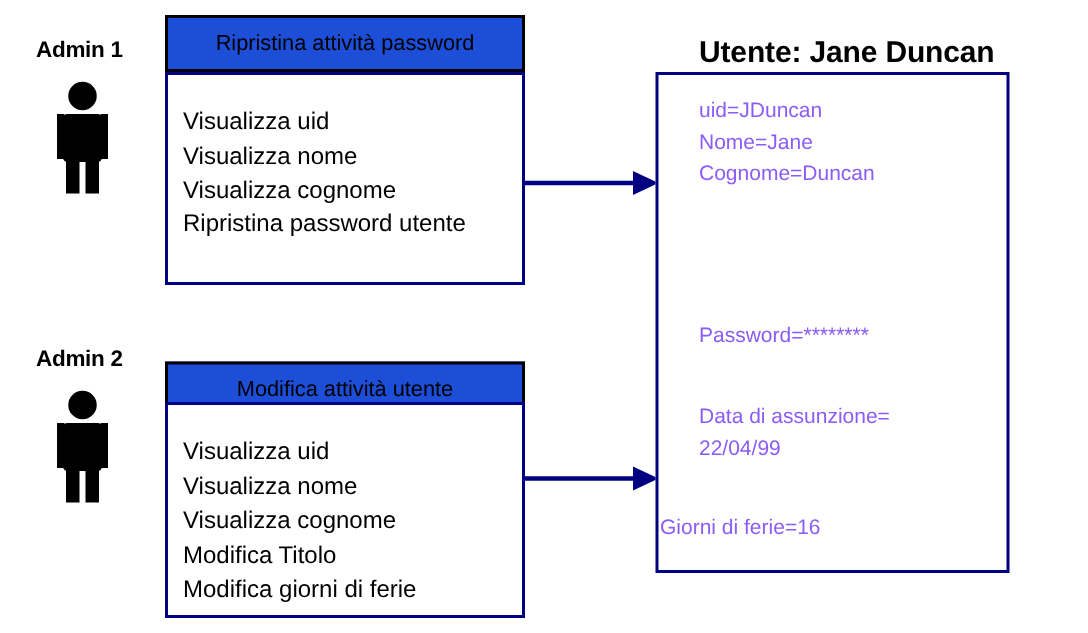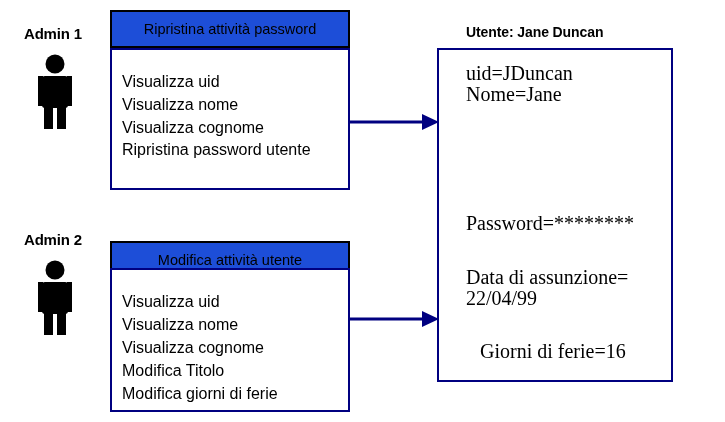--- a/index.html
+++ b/index.html
@@ -65,38 +65,37 @@
   }
   .uc-line.wrapped {
     white-space: normal;
     line-height: 21px;
     width: 205px;
   }
 
   
   .panel-title {
     position: absolute;
-    font-size: 14px;
+    font-size: 20px;
     font-weight: bold;
     white-space: nowrap;
     letter-spacing: -0.1px;
   }
   .panel-box {
     position: absolute;
     box-sizing: border-box;
     border: 2px solid #000080;
     background: #ffffff;
   }
   .panel-line {
     position: absolute;
-    font-size: 20px;
+    font-size: 14px;
     line-height: 21px;
-    color: #000000;
+    color: #8b5cf6;
     white-space: nowrap;
-    font-family: Liberation Serif, serif;
   }
 
   
   .connector {
     position: absolute;
   }
   .connector svg { display: block; }
 </style>
 </head>
 <body>
@@ -161,22 +160,23 @@
       <polygon points="74,4 91,12 74,20" fill="#000080"></polygon>
     </svg>
   </div>
 
   <div class="panel-title" style="left:466px; top:24px;">Utente: Jane Duncan</div>
 
   <div class="panel-box" style="left:437px; top:48px; width:236px; height:334px;"></div>
 
   <div class="panel-line" style="left:466px; top:63px;">uid=JDuncan</div>
   <div class="panel-line" style="left:466px; top:84px;">Nome=Jane</div>
+  <div class="panel-line" style="left:466px; top:105px;">Cognome=Duncan</div>
 
 
   <div class="panel-line" style="left:466px; top:213px;">Password=********</div>
 
   <div class="panel-line" style="left:466px; top:267px;">Data di assunzione=</div>
   <div class="panel-line" style="left:466px; top:288px;">22/04/99</div>
 
-  <div class="panel-line" style="left:480px; top:341px;">Giorni di ferie=16</div>
+  <div class="panel-line" style="left:440px; top:341px;">Giorni di ferie=16</div>
 
 </div>
 
 </body></html>

